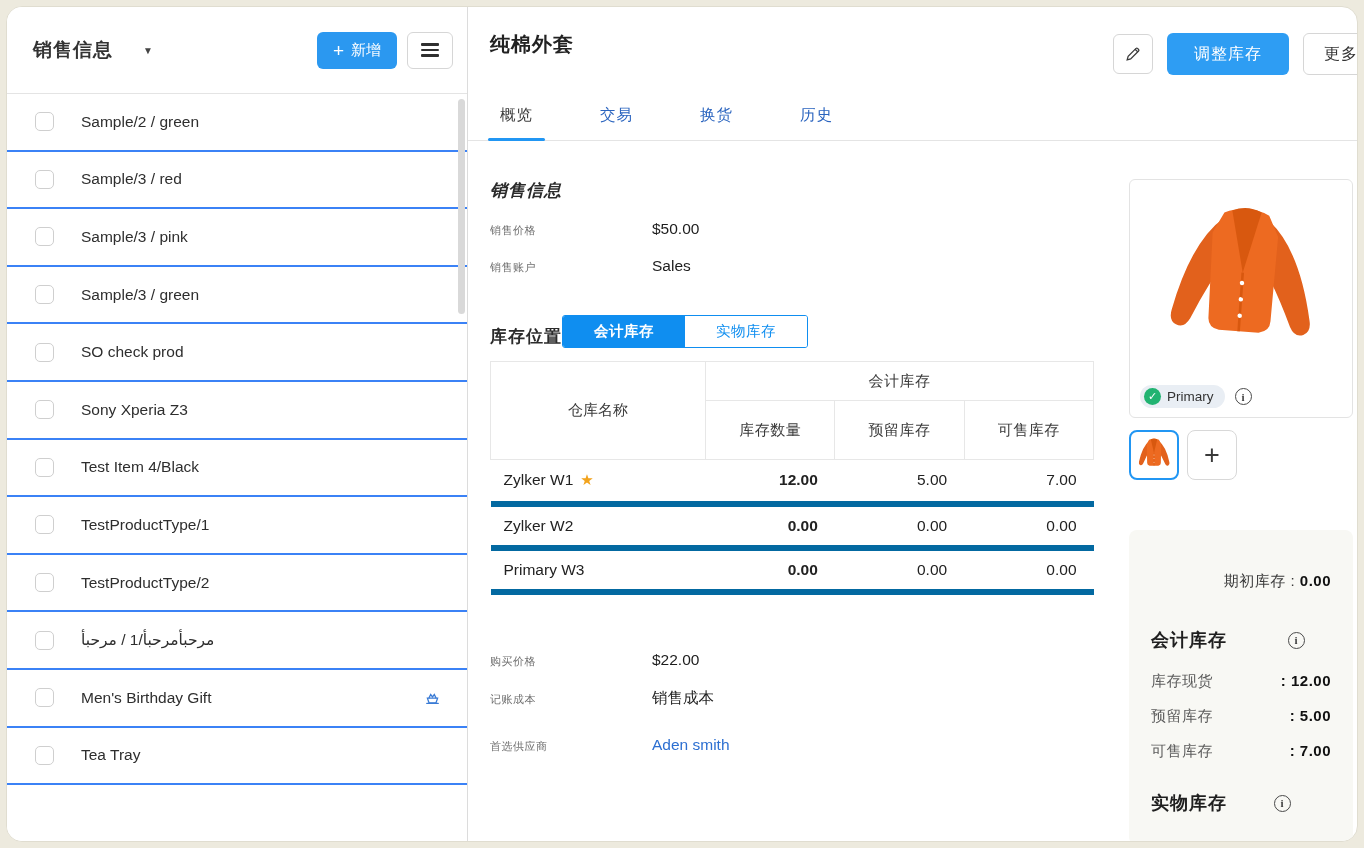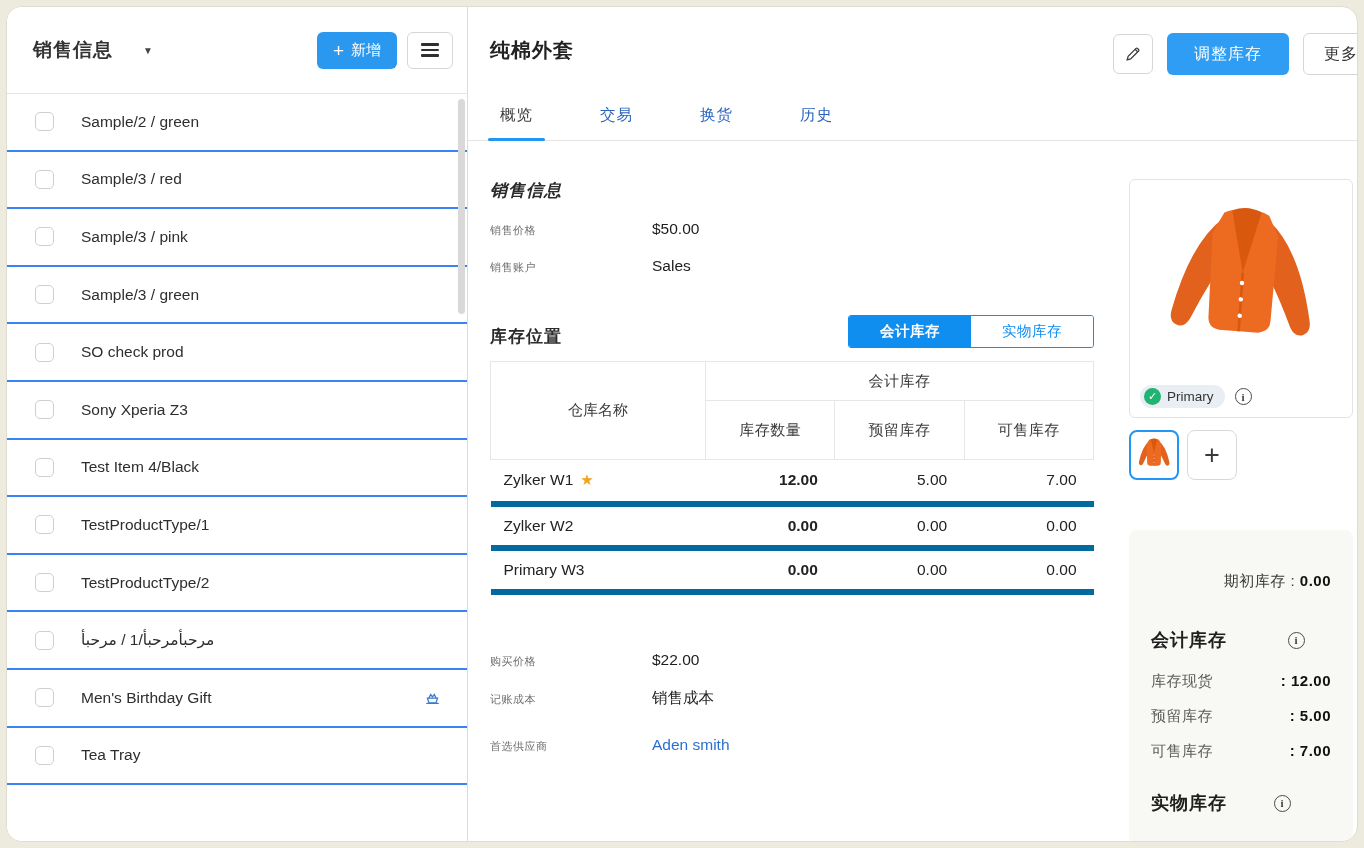--- a/index.html
+++ b/index.html
@@ -36,39 +36,39 @@
   .btn-burger span { width:18px; height:2.4px; background:#2f2f2f; border-radius:1px; }
   .item-list { list-style:none; }
   .item-row { height:57.6px; display:flex; align-items:center; padding:0 26px 0 28px; border-bottom:2px solid #3b82f6; position:relative; cursor:pointer; }
   .checkbox { width:19px; height:19px; border:1.6px solid #cfcfcf; border-radius:5px; background:#fff; flex:none; }
   .item-label { margin-left:27px; font-size:15.5px; color:#2e2e2e; }
   .item-trailing-icon { margin-left:auto; display:flex; align-items:center; }
   .scroll-thumb { position:absolute; right:2px; top:92px; width:7px; height:215px; background:#d9d9d9; border-radius:4px; }
   
   .main { flex:1; position:relative; }
   .main-header { position:relative; height:134px; border-bottom:1px solid #e4e4e4; }
-  .page-title { position:absolute; left:22px; top:30px; font-size:20px; font-weight:700; color:#222; letter-spacing:1px; }
+  .page-title { position:absolute; left:22px; top:24px; font-size:20px; font-weight:700; color:#222; letter-spacing:1px; }
   .actions { position:absolute; top:26px; right:-26px; display:flex; gap:14px; align-items:center; }
   .btn-edit { width:40px; height:40px; background:#fff; border:1px solid #d6d6d6; border-radius:6px; display:flex; align-items:center; justify-content:center; cursor:pointer; }
   .btn-primary { height:42px; background:#2e9df3; color:#fff; border:none; border-radius:6px; padding:0 27px; font-size:16px; cursor:pointer; font-family:inherit; letter-spacing:1px; }
   .btn-more { height:42px; background:#fff; color:#333; border:1px solid #d6d6d6; border-radius:6px; padding:0 24px 0 20px; font-size:16px; cursor:pointer; font-family:inherit; letter-spacing:1px; }
   .tabs { position:absolute; left:22px; bottom:-1px; display:flex; }
   .tab { padding:0 10px 15px; margin-right:47px; font-size:15.5px; color:#2a64bf; cursor:pointer; position:relative; letter-spacing:1px; }
   .tab.active { color:#3c3c3c; }
   .tab.active::after { content:""; position:absolute; left:-2px; right:-2px; bottom:0; height:3.5px; background:#2196f3; border-radius:2px; }
   .content { position:absolute; top:135px; bottom:0; left:0; right:0; }
   .left-col { position:absolute; left:22px; top:0; width:604px; }
   .section-heading { font-size:17px; font-weight:700; color:#2b2b2b; letter-spacing:1px; }
   .sales-heading { margin-top:37px;font-style:italic; }
   .info-rows { margin-top:18px; }
   .info-row { display:flex; align-items:baseline; margin-bottom:19px; }
   .info-label { width:162px; flex:none; font-size:11px; color:#6f6f6f; letter-spacing:.5px; }
   .info-value { font-size:15.5px; color:#1d1d1d; font-weight:500; }
   .info-value.link { color:#2c6fd1; cursor:pointer; }
-  .loc-header { margin-top:40px; display:flex; align-items:flex-end; justify-content:space-between; }
+  .loc-header { margin-top:40px; display:flex; align-items:flex-end; }
   .toggle { display:flex; border:1px solid #0f8ef0; border-radius:3px; overflow:hidden; }
   .toggle-btn { width:122px; height:31px; display:flex; align-items:center; justify-content:center; font-size:14.5px; cursor:pointer; background:#fff; color:#0f8ef0; letter-spacing:.5px; }
   .toggle-btn.active { background:#0f8ef0; color:#fff; font-weight:600; }
   table.stock { width:604px; margin-top:13px; border-collapse:collapse; font-size:15.5px; }
   table.stock th, table.stock td { font-weight:400; }
   table.stock thead th { color:#3a3a3a; font-size:15px; }
   .th-warehouse { width:215px; border:1px solid #e7e7e7; border-left:1px solid #e7e7e7; text-align:center; }
   .th-group { border:1px solid #e7e7e7; height:39px; text-align:center; letter-spacing:.5px; }
   .th-sub { border:1px solid #e7e7e7; height:59px; text-align:center; letter-spacing:.5px; }
   table.stock tbody td { border-bottom:6px solid #0369a1; height:44px; }

